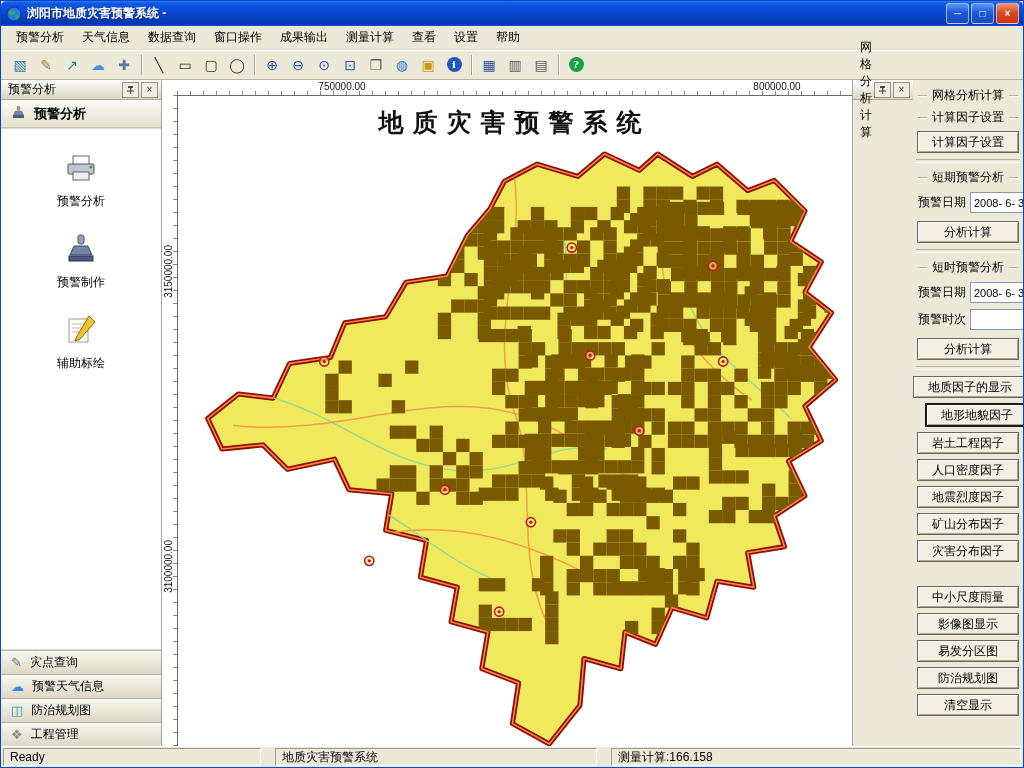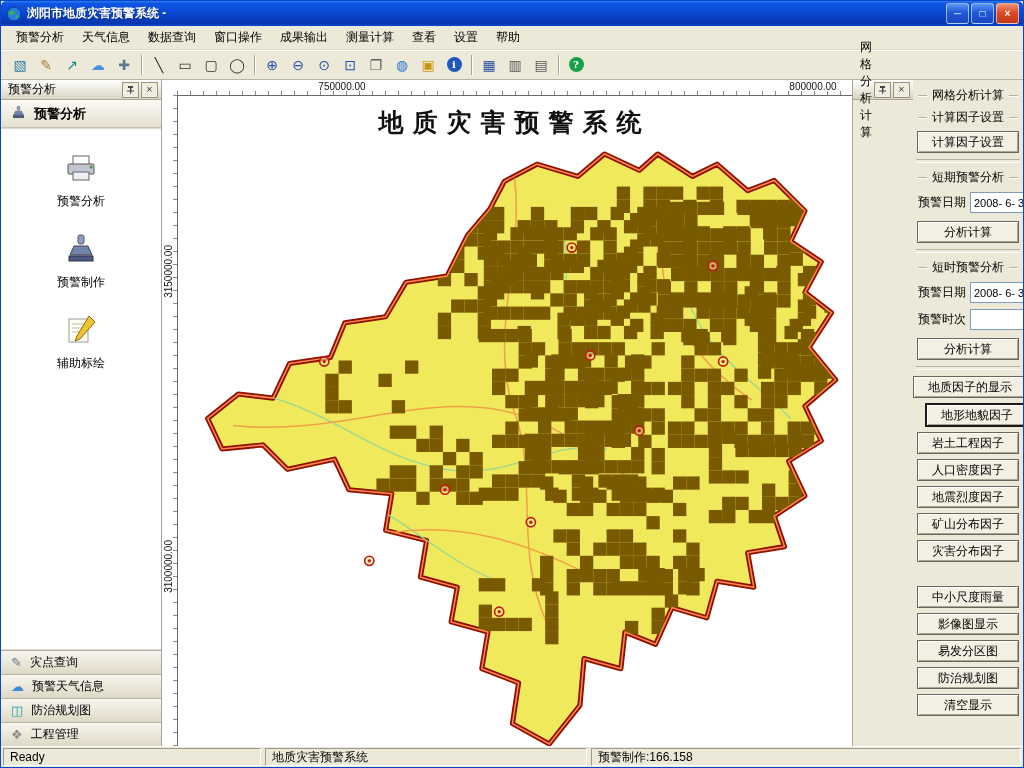--- a/index.html
+++ b/index.html
@@ -78,21 +78,21 @@
   .combo-row{display:flex;align-items:center;padding:3px 5px;}
   .combo-label{width:52px;flex:0 0 52px;font-size:12px;}
   .combo{flex:1;height:19px;background:#fff;border:1px solid #7F9DB9;display:flex;align-items:center;}
   .combo.narrow{flex:0 0 72px;margin-left:auto;}
   .combo-value{flex:1;padding-left:3px;font-size:11px;white-space:nowrap;overflow:hidden;}
   .combo-arrow{width:15px;height:100%;flex:0 0 15px;background:linear-gradient(180deg,#E9F0FB,#C0D4F2);
     border-left:1px solid #7F9DB9;display:flex;align-items:center;justify-content:center;
     font-size:7px;color:#3A5A9A;cursor:default;}
   .btn-gap{height:14px;}
   
-  .statusbar{height:21px;flex:0 0 21px;background:#ECE9D8;border-top:1px solid #fff;display:flex;gap:4px;
+  .statusbar{height:21px;flex:0 0 21px;background:#ECE9D8;border-top:1px solid #fff;display:flex;gap:14px;
     padding:1px 2px;box-sizing:border-box;align-items:stretch;}
   .sb{border:1px solid;border-color:#9C9A8C #FFFFFF #FFFFFF #9C9A8C;display:flex;align-items:center;
     padding:0 6px;font-size:12px;white-space:nowrap;overflow:hidden;}
   .sb-ready{flex:0 0 244px;}
   .sb-app{flex:0 0 308px;}
   .sb-coords{flex:0 0 200px;}
   .sb-scale{flex:1;}
 </style>
 </head>
 <body>
@@ -267,21 +267,21 @@
           <div class="bottom-bar">
             <span class="bar-glyph" style="color: rgb(138, 138, 138);">❖</span>
             <span class="bar-label">工程管理</span>
           </div>
         </div>
     </div>
 
     <div class="map-area">
       <div class="ruler-top">
         <span class="rt-label" style="left:165px">750000.00</span>
-        <span class="rt-label" style="left:636px">800000.00</span>
+        <span class="rt-label" style="left:600px">800000.00</span>
       </div>
       <div class="ruler-left">
         <span class="rl-label" style="top:150px">3150000.00</span>
         <span class="rl-label" style="top:445px">3100000.00</span>
       </div>
       <div class="map-title">地质灾害预警系统</div>
       <svg id="mapsvg" viewBox="0 0 660 640" preserveAspectRatio="none">
           <defs>
             <clipPath id="regionClip">
               <path d="M320,85 L352,68 L392,80 L418,58 L452,74 L470,58 L504,80 L528,68 L558,94 L584,84 L614,114 L600,144 L630,164 L614,194 L640,214 L618,248 L644,280 L614,306 L630,340 L598,360 L614,394 L584,414 L594,444 L558,450 L564,484 L528,478 L518,514 L484,504 L468,540 L438,528 L434,564 L398,554 L394,600 L364,638 L328,618 L334,578 L298,564 L304,528 L268,518 L274,484 L238,474 L244,438 L204,428 L210,392 L168,388 L154,358 L108,368 L84,344 L44,348 L30,318 L60,294 L94,298 L110,264 L150,258 L164,224 L204,218 L224,184 L264,178 L284,138 L306,112 Z"></path>
@@ -1069,16 +1069,16 @@
           </div>
 
       </div>
     </div>
 
   </div>
 
   <div class="statusbar">
     <span class="sb sb-ready">Ready</span>
     <span class="sb sb-app">地质灾害预警系统</span>
-    <span class="sb sb-scale">预警制作:166.158</span>
+    <span class="sb sb-scale">测量计算:166.158</span>
   </div>
 
 </div>
 
 </body></html>

